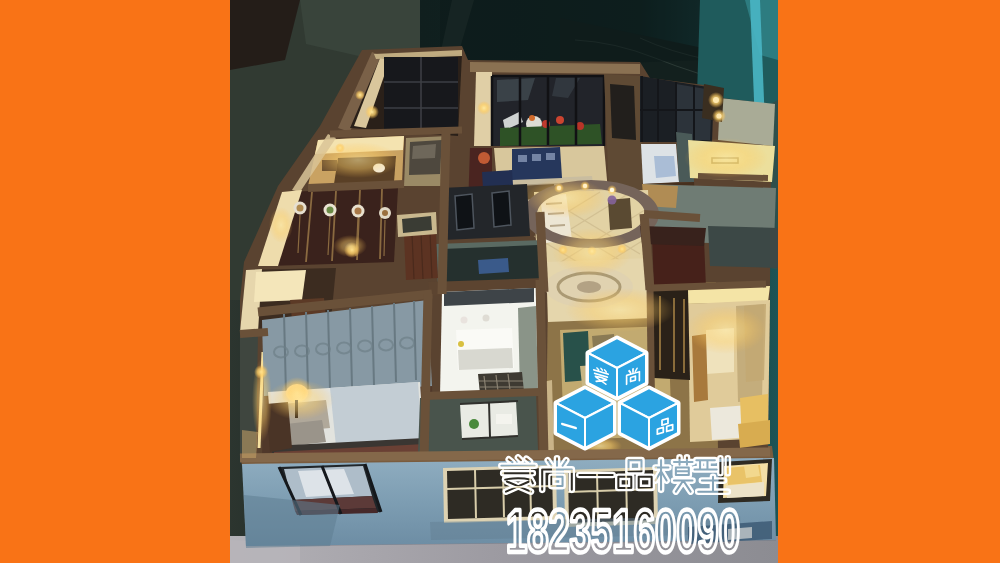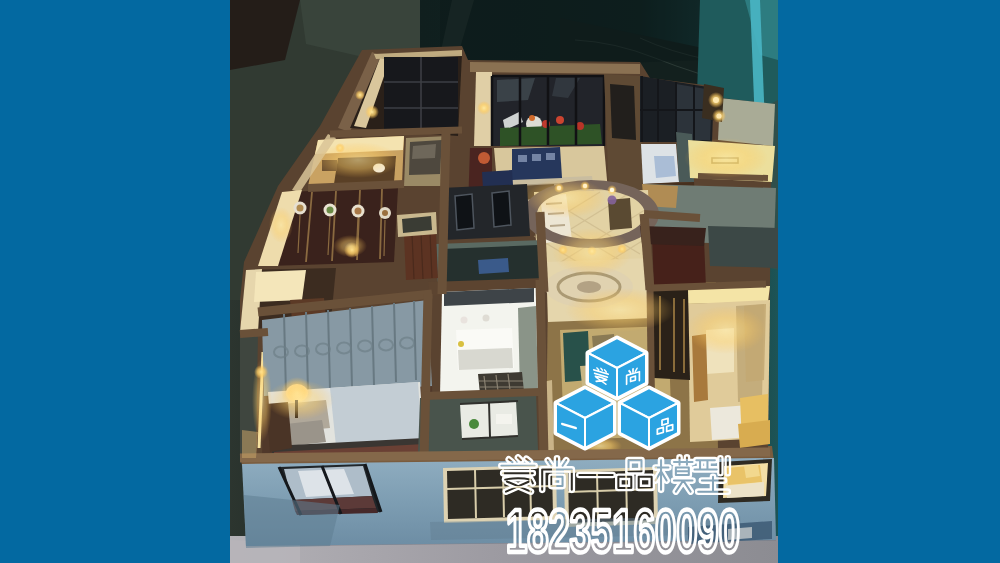--- a/index.html
+++ b/index.html
@@ -1,16 +1,16 @@
 <!DOCTYPE html>
 <html><head>
 <meta charset="utf-8">
 <style>
 html,body{margin:0;padding:0;background:#ffffff;width:1000px;height:563px;overflow:hidden;font-family:"Liberation Sans",sans-serif;}
-#stage{position:relative;width:1000px;height:563px;background:#0369a1;}
+#stage{position:relative;width:1000px;height:563px;background:#f97316;}
 svg{position:absolute;left:0;top:0;}
 </style>
 </head>
 <body>
 <div id="stage">
 <svg width="1000" height="563" viewBox="0 0 1000 563">
 <defs>
 <linearGradient id="gback" x1="0" y1="0" x2="1" y2="0">
 <stop offset="0" stop-color="#2c352f"></stop>
 <stop offset="0.35" stop-color="#101f1e"></stop>

